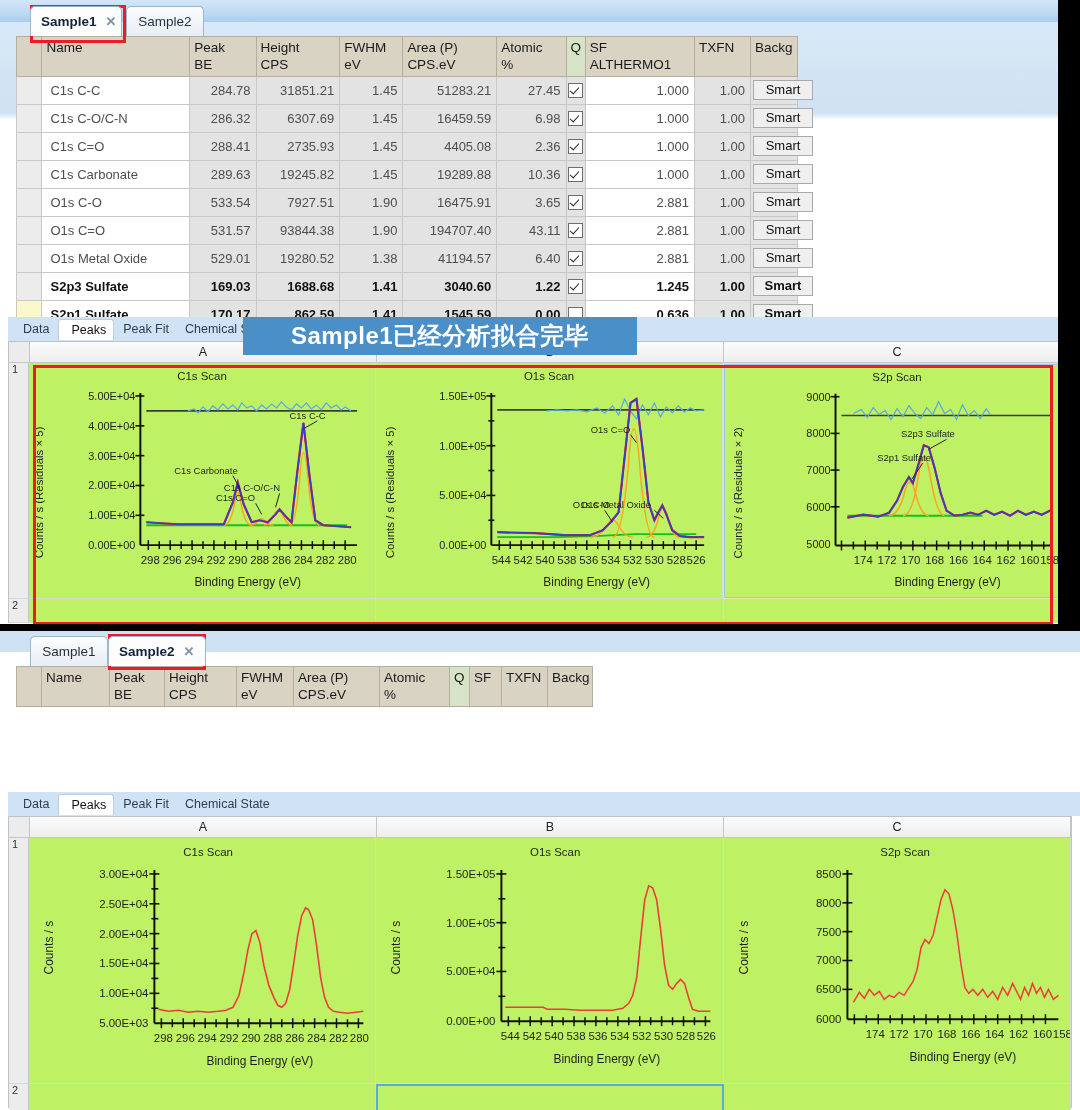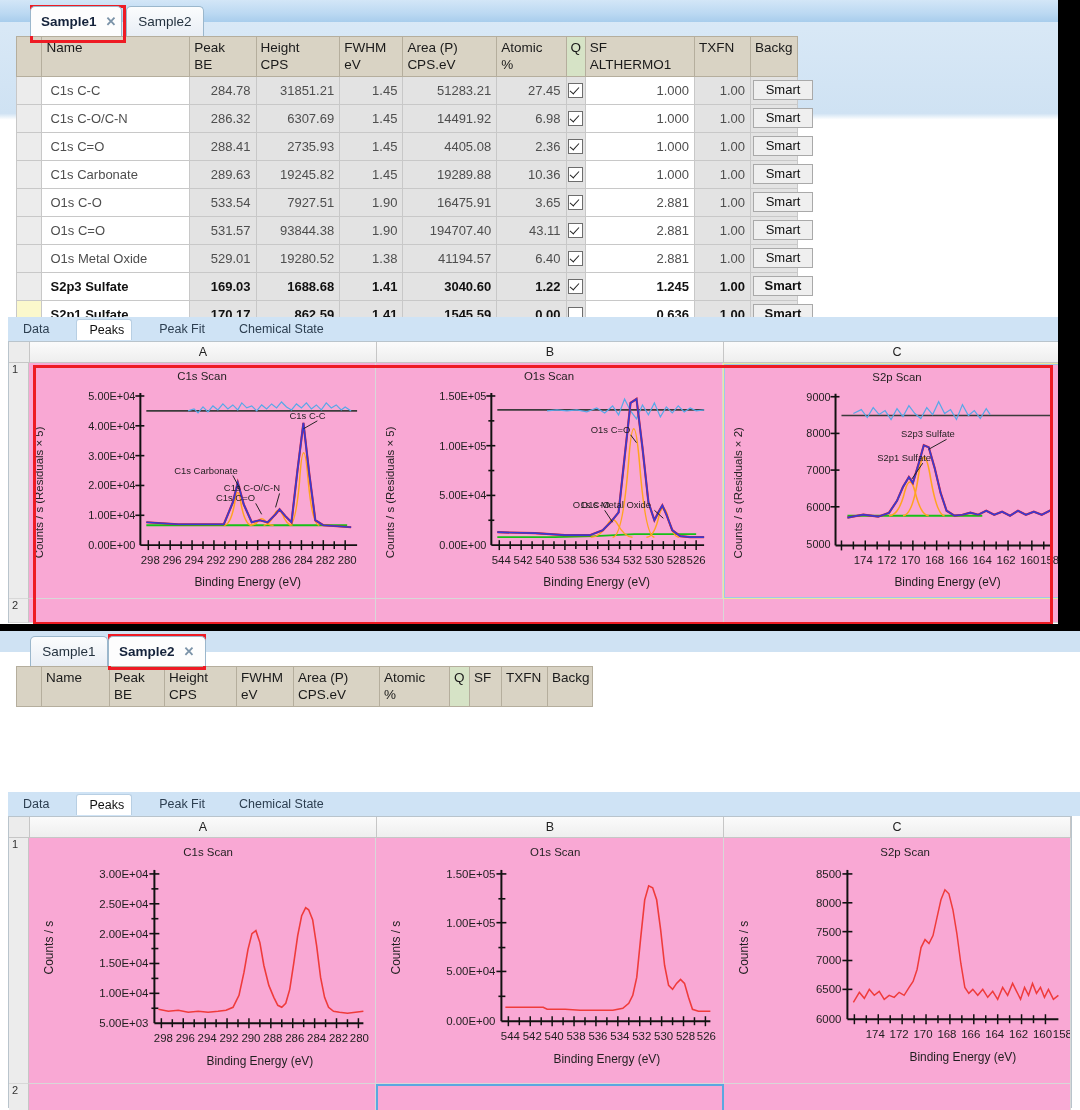--- a/index.html
+++ b/index.html
@@ -39,34 +39,34 @@
   .pt tr.bold td{color:#111;font-weight:bold;}
   .cbx{display:inline-block;width:13px;height:13px;border:1px solid #6d6d6d;background:#fff;
        position:relative;vertical-align:middle;}
   .cbx.on::after{content:"";position:absolute;left:3px;top:1px;width:4px;height:8px;
        border:solid #222;border-width:0 1.7px 1.7px 0;transform:rotate(42deg);}
   .smartbtn{display:inline-block;border:1px solid #a9a9a9;background:#efefef;
        font-size:13px;color:#111;padding:0px 3px;line-height:18px;width:60px;box-sizing:border-box;}
 
   
   .subtabs{position:absolute;height:24px;background:#cfe3f5;display:flex;align-items:center;
-           font-size:12.5px;color:#2c3e50;padding-left:8px;gap:20px;}
+           font-size:12.5px;color:#2c3e50;padding-left:8px;gap:2px;}
   .subtabs .st{padding:3px 7px;border-radius:3px 3px 0 0;}
   .subtabs .st.on{background:#fff;border:1px solid #b8cfe3;border-bottom:none;color:#111;padding-left:12px;}
 
   
   .sheet{position:absolute;background:#fff;border:1px solid #b9c4cc;box-sizing:border-box;}
   .colhdr{display:flex;height:20px;background:#f0f0f0;border-bottom:1px solid #c6c6c6;font-size:12.5px;color:#222;}
   .colhdr .corner{width:20px;border-right:1px solid #c6c6c6;background:#ececec;}
   .colhdr .ch{flex:1;display:flex;align-items:center;justify-content:center;border-right:1px solid #c6c6c6;
               background:linear-gradient(#fbfbfb,#eeeeee);}
   .sheetrow{display:flex;}
   .sheetrow .rh{width:20px;background:#ececec;border-right:1px solid #c6c6c6;border-bottom:1px solid #d8d8d8;
                 font-size:11px;color:#333;padding-left:3px;box-sizing:border-box;}
-  .cell{flex:1;border-right:1px solid #d8d8d8;border-bottom:1px solid #d8d8d8;background:#f9a8d4;position:relative;}
+  .cell{flex:1;border-right:1px solid #d8d8d8;border-bottom:1px solid #d8d8d8;background:#bef264;position:relative;}
   .cell.sel{outline:2px solid #5ba7e0;outline-offset:-2px;}
   .cell.selyellow{border:1px solid #e8e8a0;box-shadow:inset 0 0 0 1px #9ec9e8;}
 
   
   svg text{font-family:"Liberation Sans",sans-serif;fill:#1f1f1f;}
 
   
   .banner{position:absolute;background:#4a8fc8;color:#fff;font-weight:bold;
           display:flex;align-items:center;justify-content:center;letter-spacing:.5px;}
 
@@ -134,21 +134,21 @@
           <td class="sfcell">1.000</td>
           <td class="num">1.00</td>
           <td style="text-align:center;padding:0 2px;"><span class="smartbtn">Smart</span></td>
         </tr>
         <tr>
           <td class="rowhdr"></td>
           <td class="name">C1s C-O/C-N</td>
           <td class="num">286.32</td>
           <td class="num">6307.69</td>
           <td class="num">1.45</td>
-          <td class="num">14491.92</td>
+          <td class="num">16459.59</td>
           <td class="num">6.98</td>
           <td class="chk"><span class="cbx on"></span></td>
           <td class="sfcell">1.000</td>
           <td class="num">1.00</td>
           <td style="text-align:center;padding:0 2px;"><span class="smartbtn">Smart</span></td>
         </tr>
         <tr>
           <td class="rowhdr"></td>
           <td class="name">C1s C=O</td>
           <td class="num">288.41</td>
@@ -486,20 +486,21 @@
       <div class="rh">2</div>
       <div class="cell"></div>
       <div class="cell"></div>
       <div class="cell"></div>
     </div>
   </div>
 
   <div class="red-box" style="left:30px;top:5px;width:96px;height:38px;"></div>
   <div class="red-box" style="left:33px;top:365px;width:1020px;height:260px;"></div>
 
+  <div class="banner" style="left:243px;top:317px;width:394px;height:38px;font-size:24px;">Sample1已经分析拟合完毕</div>
 </div>
 
 <div id="bottom-window" class="panel">
 
   <div class="tabstrip">
     <div class="tab inactive" style="left:30px;width:78px;justify-content:center;">
       <span>Sample1</span>
     </div>
     <div class="tab active" style="left:108px;width:98px;">
       <span>Sample2</span>

